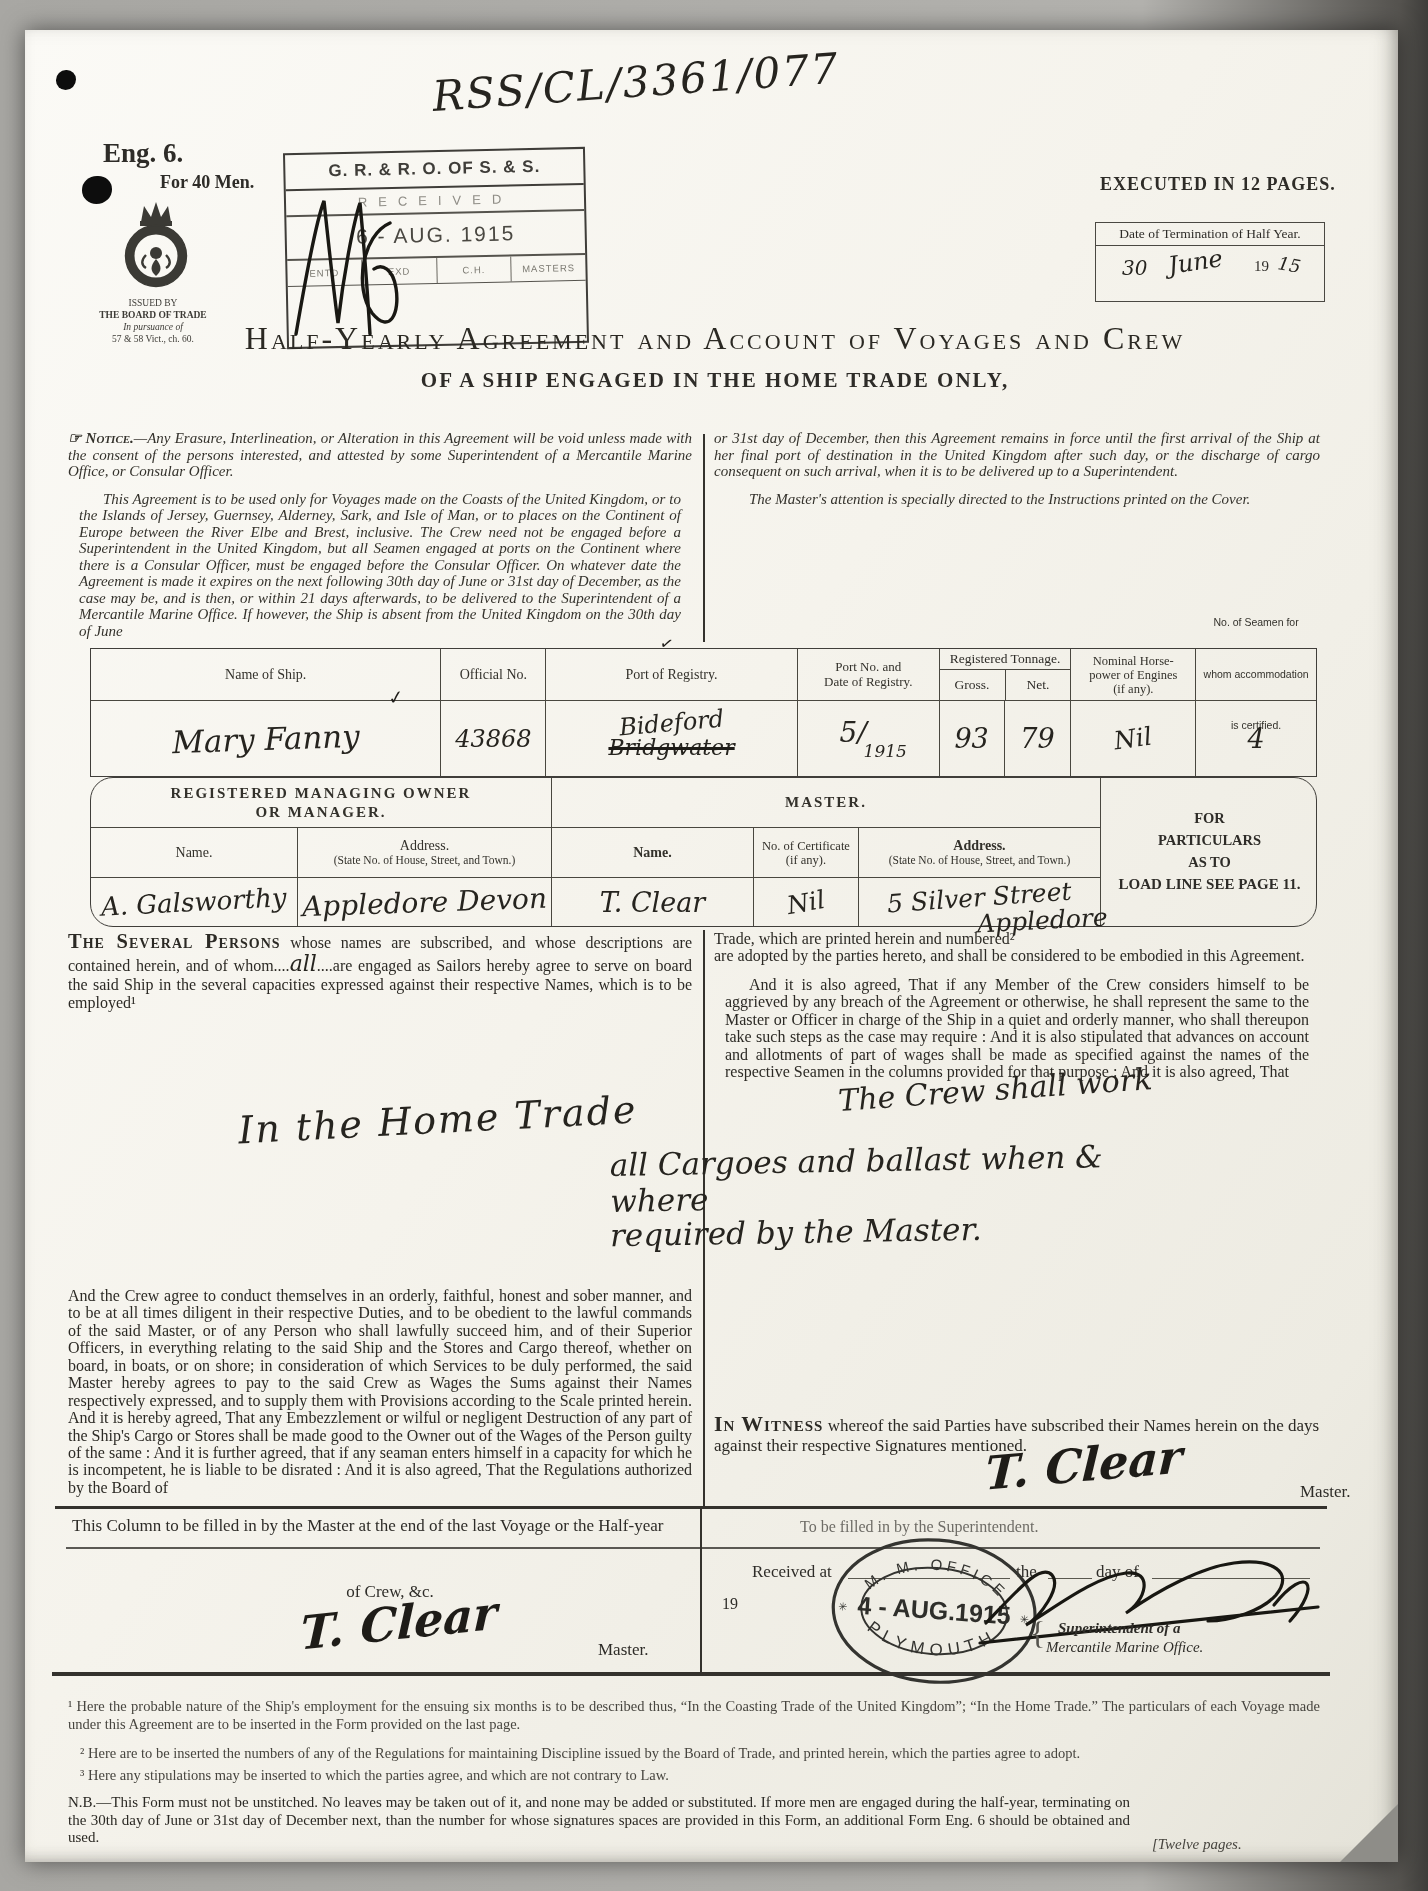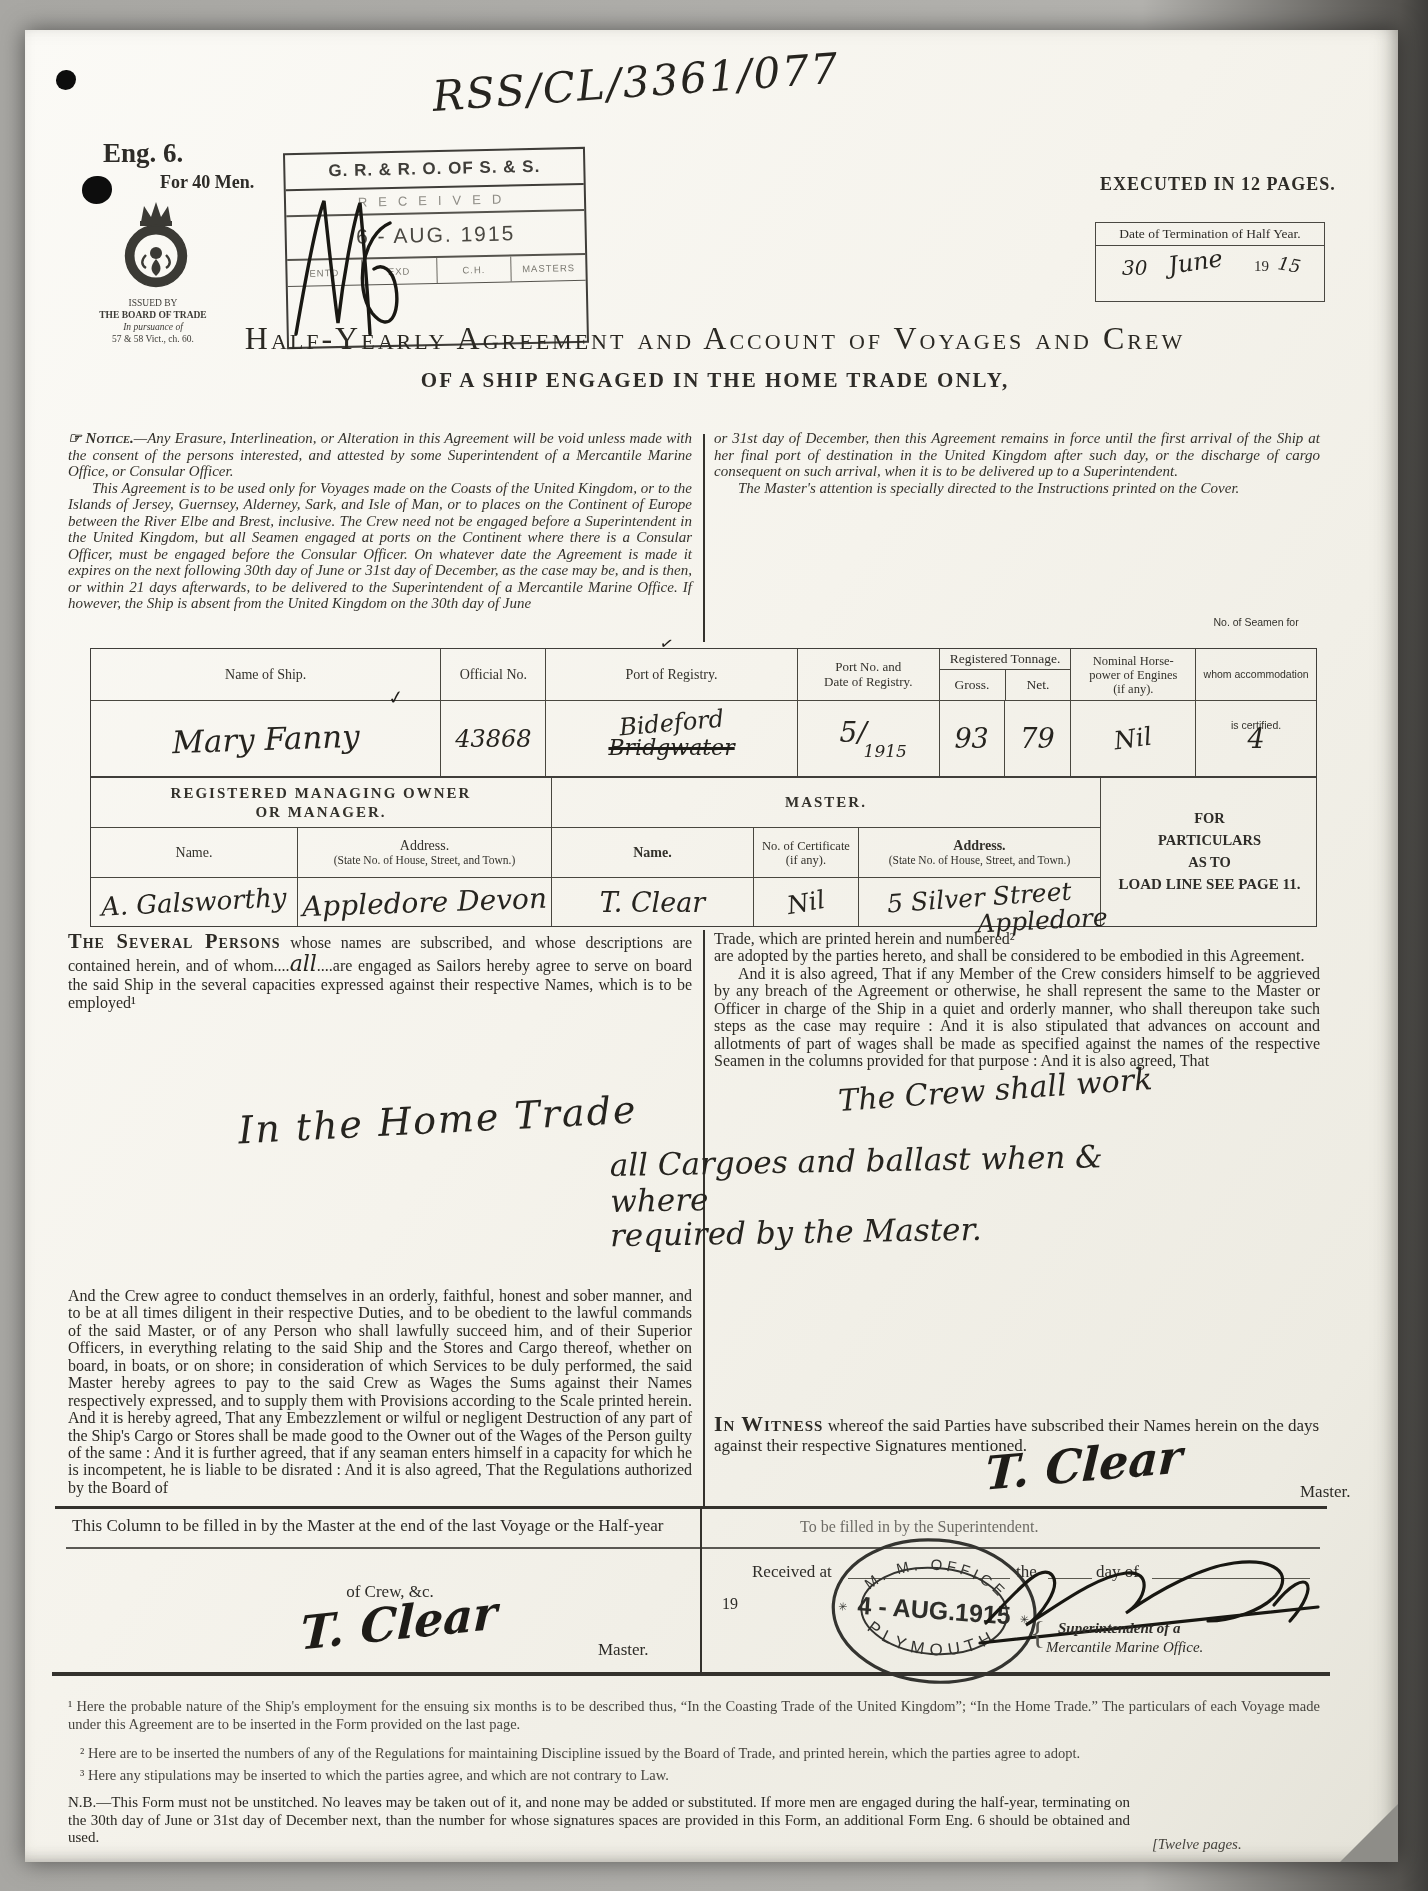--- a/index.html
+++ b/index.html
@@ -16,21 +16,21 @@
   .hw  { font-family:"DejaVu Serif", serif; font-style:italic; color:#26241f; }
   .sig { font-family:"DejaVu Serif", serif; font-style:italic; font-weight:bold; color:#1e1c18; }
   .it  { font-style:italic; }
   .bold{ font-weight:bold; }
   .center { text-align:center; }
   .justify { text-align:justify; }
   .faded { color:#6e6c66; }
   .sc { font-variant:small-caps; }
   .gothic { font-weight:bold; font-variant:small-caps; letter-spacing:1px; font-size:1.28em; }
   p.np { margin:0; }
-  p.ind { margin:0; text-indent:24px; }
+  p.ind { margin:11px; text-indent:24px; }
   .notice-txt { font-size:15px; line-height:1.1; font-style:italic; color:#34322c; }
   .body-txt { font-size:15.5px; line-height:1.09; color:#2c2a25; }
 
   
   .blot { background:#0d0d0d; border-radius:50% 46% 52% 48%; }
 
   
   .rstamp { left:285px; top:150px; width:302px; height:196px; border:2.5px solid #3f3d39;
             transform:rotate(-1.2deg); color:#3f3d39; }
   .rstamp .r1 { height:36px; border-bottom:2px solid #3f3d39; display:flex; align-items:center; justify-content:center;
@@ -216,21 +216,21 @@
           <span class="hw" style="font-size:25px; transform:rotate(-8deg);">Nil</span>
         </div>
       <div class="cell" style="width:120px;">
           <span class="hw" style="font-size:27px;">4</span>
         </div>
     </div>
   </div>
   <span class="abs tick" style="left:388px; top:686px; font-size:19px; transform:rotate(-8deg);">✓</span>
   <span class="abs tick" style="left:660px; top:634px; font-size:16px; transform:rotate(12deg);">✓</span>
 
-  <div class="abs tblc om-grid" style="left:90px; top:777px; width:1227px;">
+  <div class="abs tblc om-grid" style="left:90px; top:777px; width:1227px;border-radius:23px;">
     <div class="om-title" style="grid-column:1/3; grid-row:1;">
       <div>REGISTERED MANAGING OWNER</div>
       <div>OR MANAGER.</div>
     </div>
     <div class="om-title" style="grid-column:3/6; grid-row:1;">
       <div>MASTER.</div>
     </div>
     <div class="no-br no-bb bold" style="grid-column:6; grid-row:1/4; font-size:14.5px; line-height:1.5;">
       <div>FOR</div>
       <div>PARTICULARS</div>

